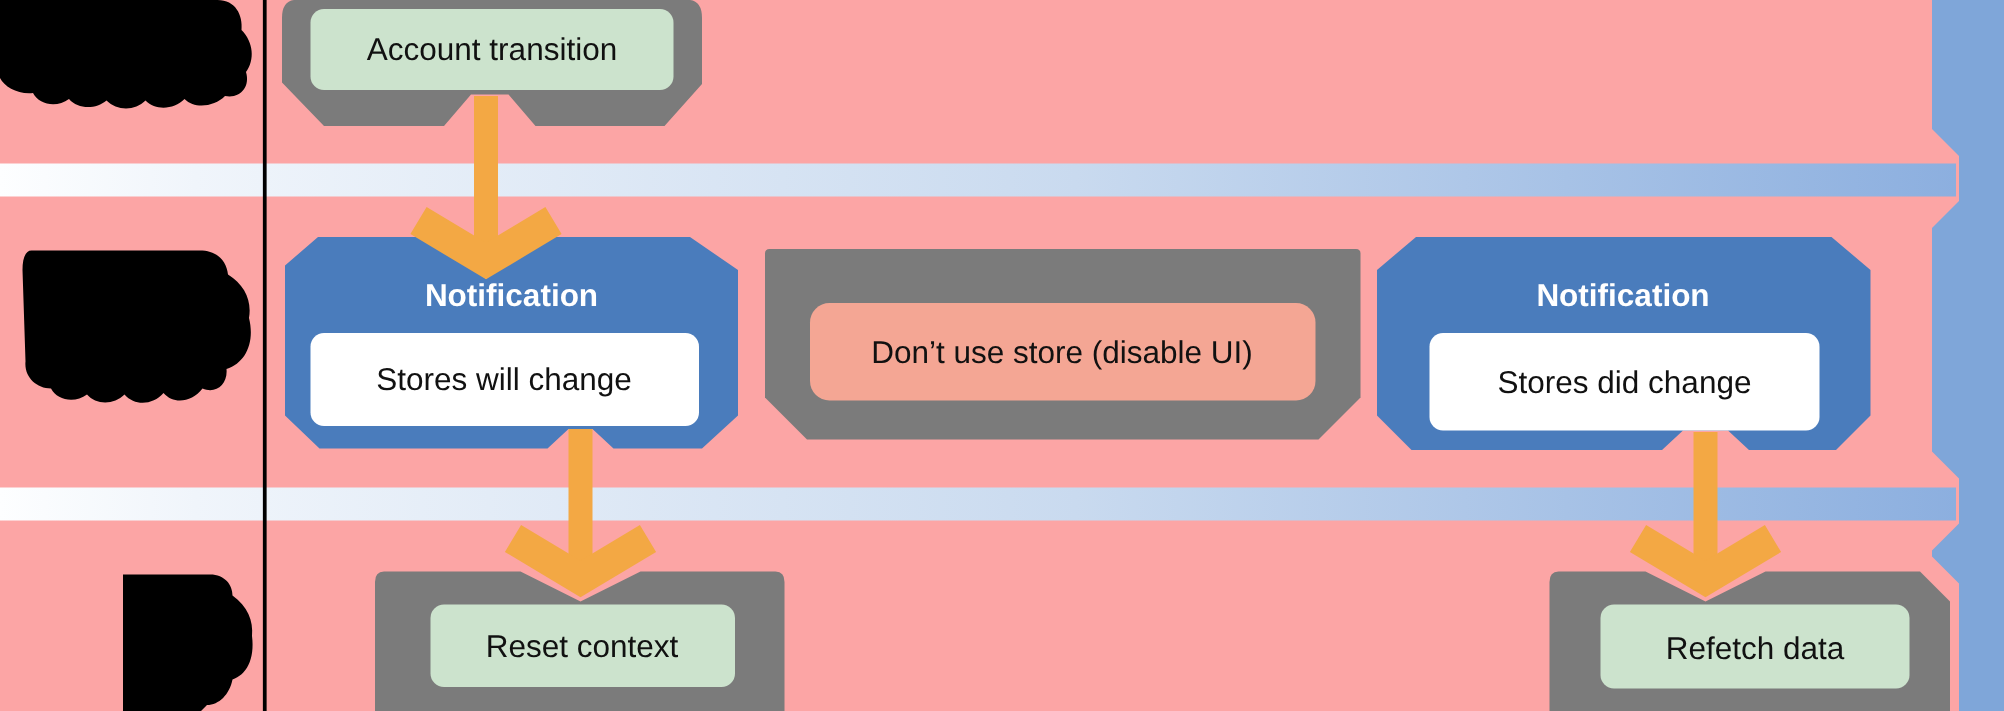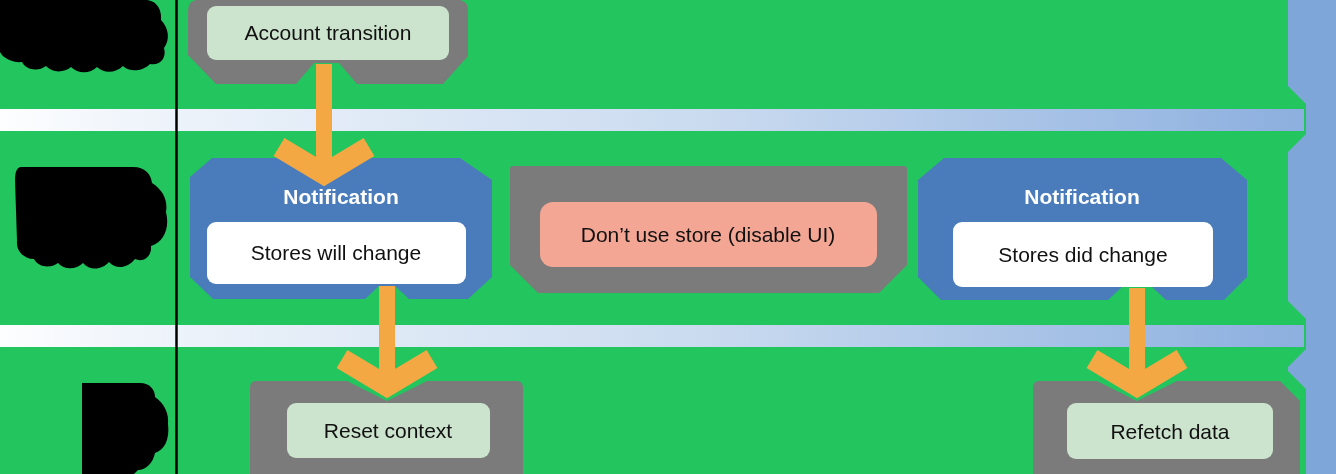--- a/index.html
+++ b/index.html
@@ -1,16 +1,16 @@
 <!DOCTYPE html>
 <html><head>
 <meta charset="utf-8">
 <style>
   html,body{margin:0;padding:0;background:#ffffff;}
-  #stage{position:relative;width:1336px;height:474px;background:#22c55e;overflow:hidden;}
+  #stage{position:relative;width:1336px;height:474px;background:#fca5a5;overflow:hidden;}
   svg{display:block;}
   text{font-family:"Liberation Sans","DejaVu Sans",sans-serif;font-size:21px;fill:#111111;}
   text.node-label{text-anchor:middle;}
   text.notif-title{text-anchor:middle;font-weight:bold;fill:#ffffff;}
 </style>
 </head>
 <body>
 
 <div id="stage">
 <svg width="1336" height="474" viewBox="0 0 1336 474">

